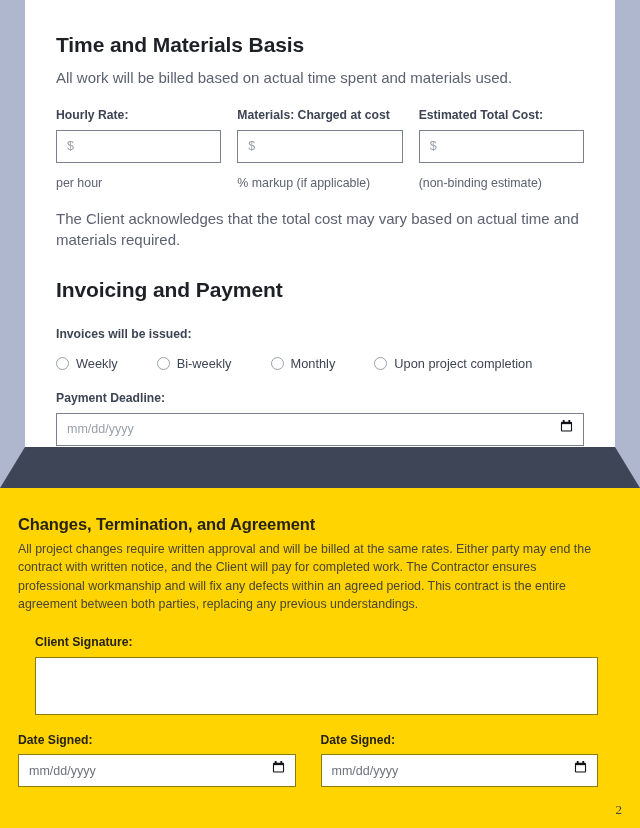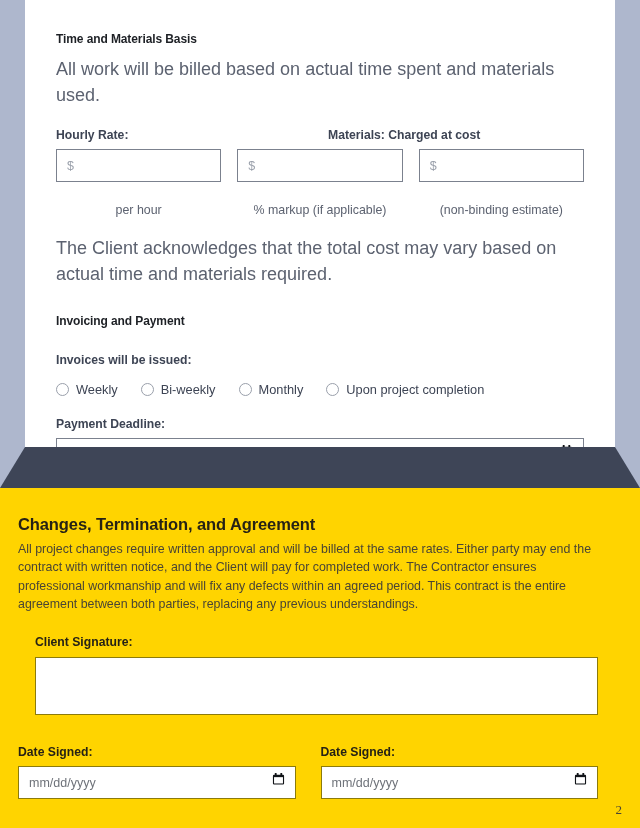--- a/index.html
+++ b/index.html
@@ -25,29 +25,29 @@
     height: 450px;
     background: #ffffff;
   }
 
   .white-inner {
     padding: 32px 31px 0 31px;
   }
 
   
   h2.section-title {
-    font-size: 12px;
+    font-size: 21px;
     font-weight: bold;
     color: #1d2025;
     letter-spacing: -0.1px;
     line-height: 1.2;
   }
 
   p.section-desc {
-    font-size: 18px;
+    font-size: 15px;
     color: #5c6270;
     line-height: 1.45;
   }
 
   .field-label {
     font-size: 12.2px;
     font-weight: bold;
     color: #3d4454;
     line-height: 1.2;
   }
@@ -74,35 +74,35 @@
   .txt-input::placeholder { color: #9aa0ab; opacity: 1; }
 
   
   .money-row {
     display: flex;
     gap: 16px;
     margin-top: 7px;
   }
   .money-col { flex: 1 1 0; min-width: 0; }
   .money-col .txt-input { height: 33px; }
-  .money-col .field-hint { margin-top: 20px; text-align: center; }
+  .money-col .field-hint { margin-top: 12px; }
 
   .labels-row {
     display: flex;
     gap: 16px;
     margin-top: 19px;
   }
   .labels-row > div { flex: 1 1 0; min-width: 0; }
 
   
   .radio-row {
     display: flex;
     align-items: flex-start;
     margin-top: 14px;
-    gap: 0;
+    gap: 16px;
   }
   .radio-item {
     display: flex;
     align-items: center;
     margin-right: 23px;
   }
   .radio-circle {
     width: 13px;
     height: 13px;
     border: 1.4px solid #9aa0ab;
@@ -193,21 +193,21 @@
     width: 100%;
     height: 58px;
     background: #ffffff;
     border: 1.6px solid #8c7b0b;
     margin-top: 8px;
   }
 
   .date-two-col {
     display: flex;
     gap: 25px;
-    margin-top: 30px;
+    margin-top: 18px;
   }
   .date-two-col > div { flex: 1 1 0; min-width: 0; }
 
   .y-date-input {
     width: 100%;
     height: 33px;
     background: #fff;
     border: 1.4px solid #8c7b0b;
     font-family: "Liberation Sans", sans-serif;
     font-size: 12.5px;
@@ -235,20 +235,21 @@
   <div class="white-inner">
 
     <section>
       <h2 class="section-title">Time and Materials Basis</h2>
 
       <p class="section-desc" style="margin-top:10px;">All work will be billed based on actual time spent and materials used.</p>
 
       <div class="labels-row">
         <div class="field-label">Hourly Rate:</div>
         <div class="field-label">Materials: Charged at cost</div>
+        <div class="field-label">Estimated Total Cost:</div>
       </div>
 
       <div class="money-row">
         <div class="money-col">
           <input class="txt-input" type="text" placeholder="$" style="">
           <div class="field-hint">per hour</div>
         </div>
         <div class="money-col">
           <input class="txt-input" type="text" placeholder="$" style="">
           <div class="field-hint">% markup (if applicable)</div>

